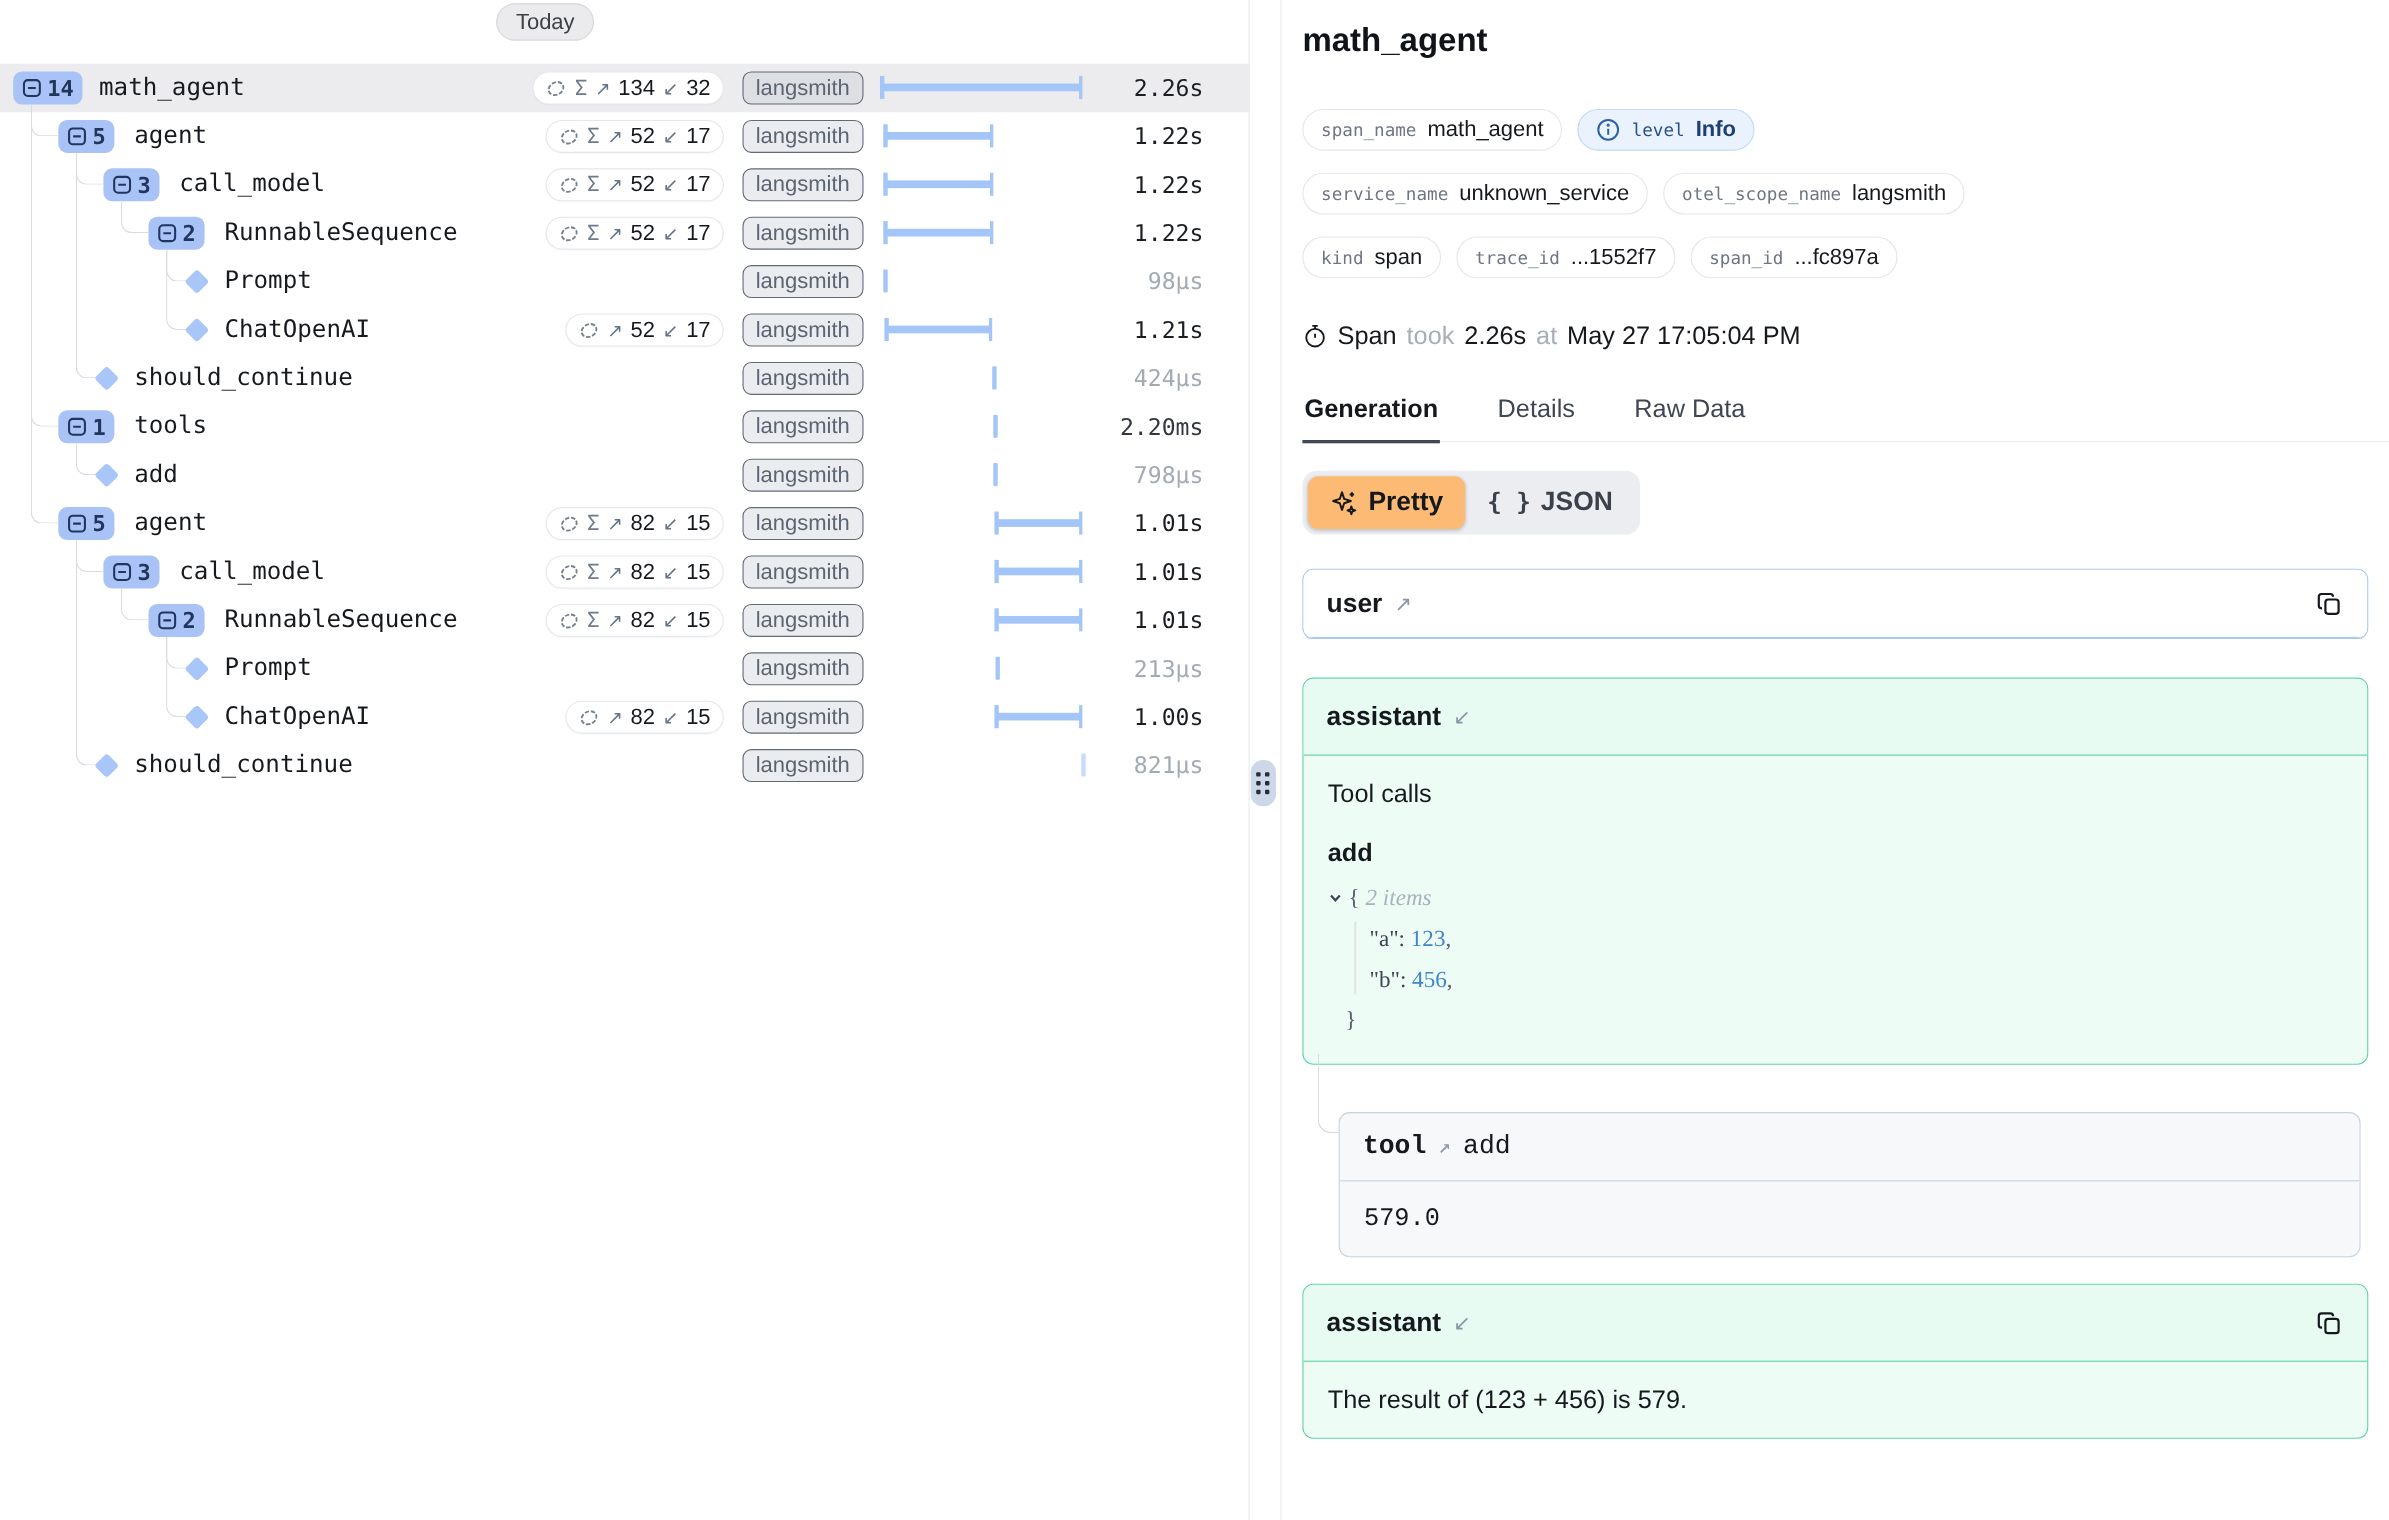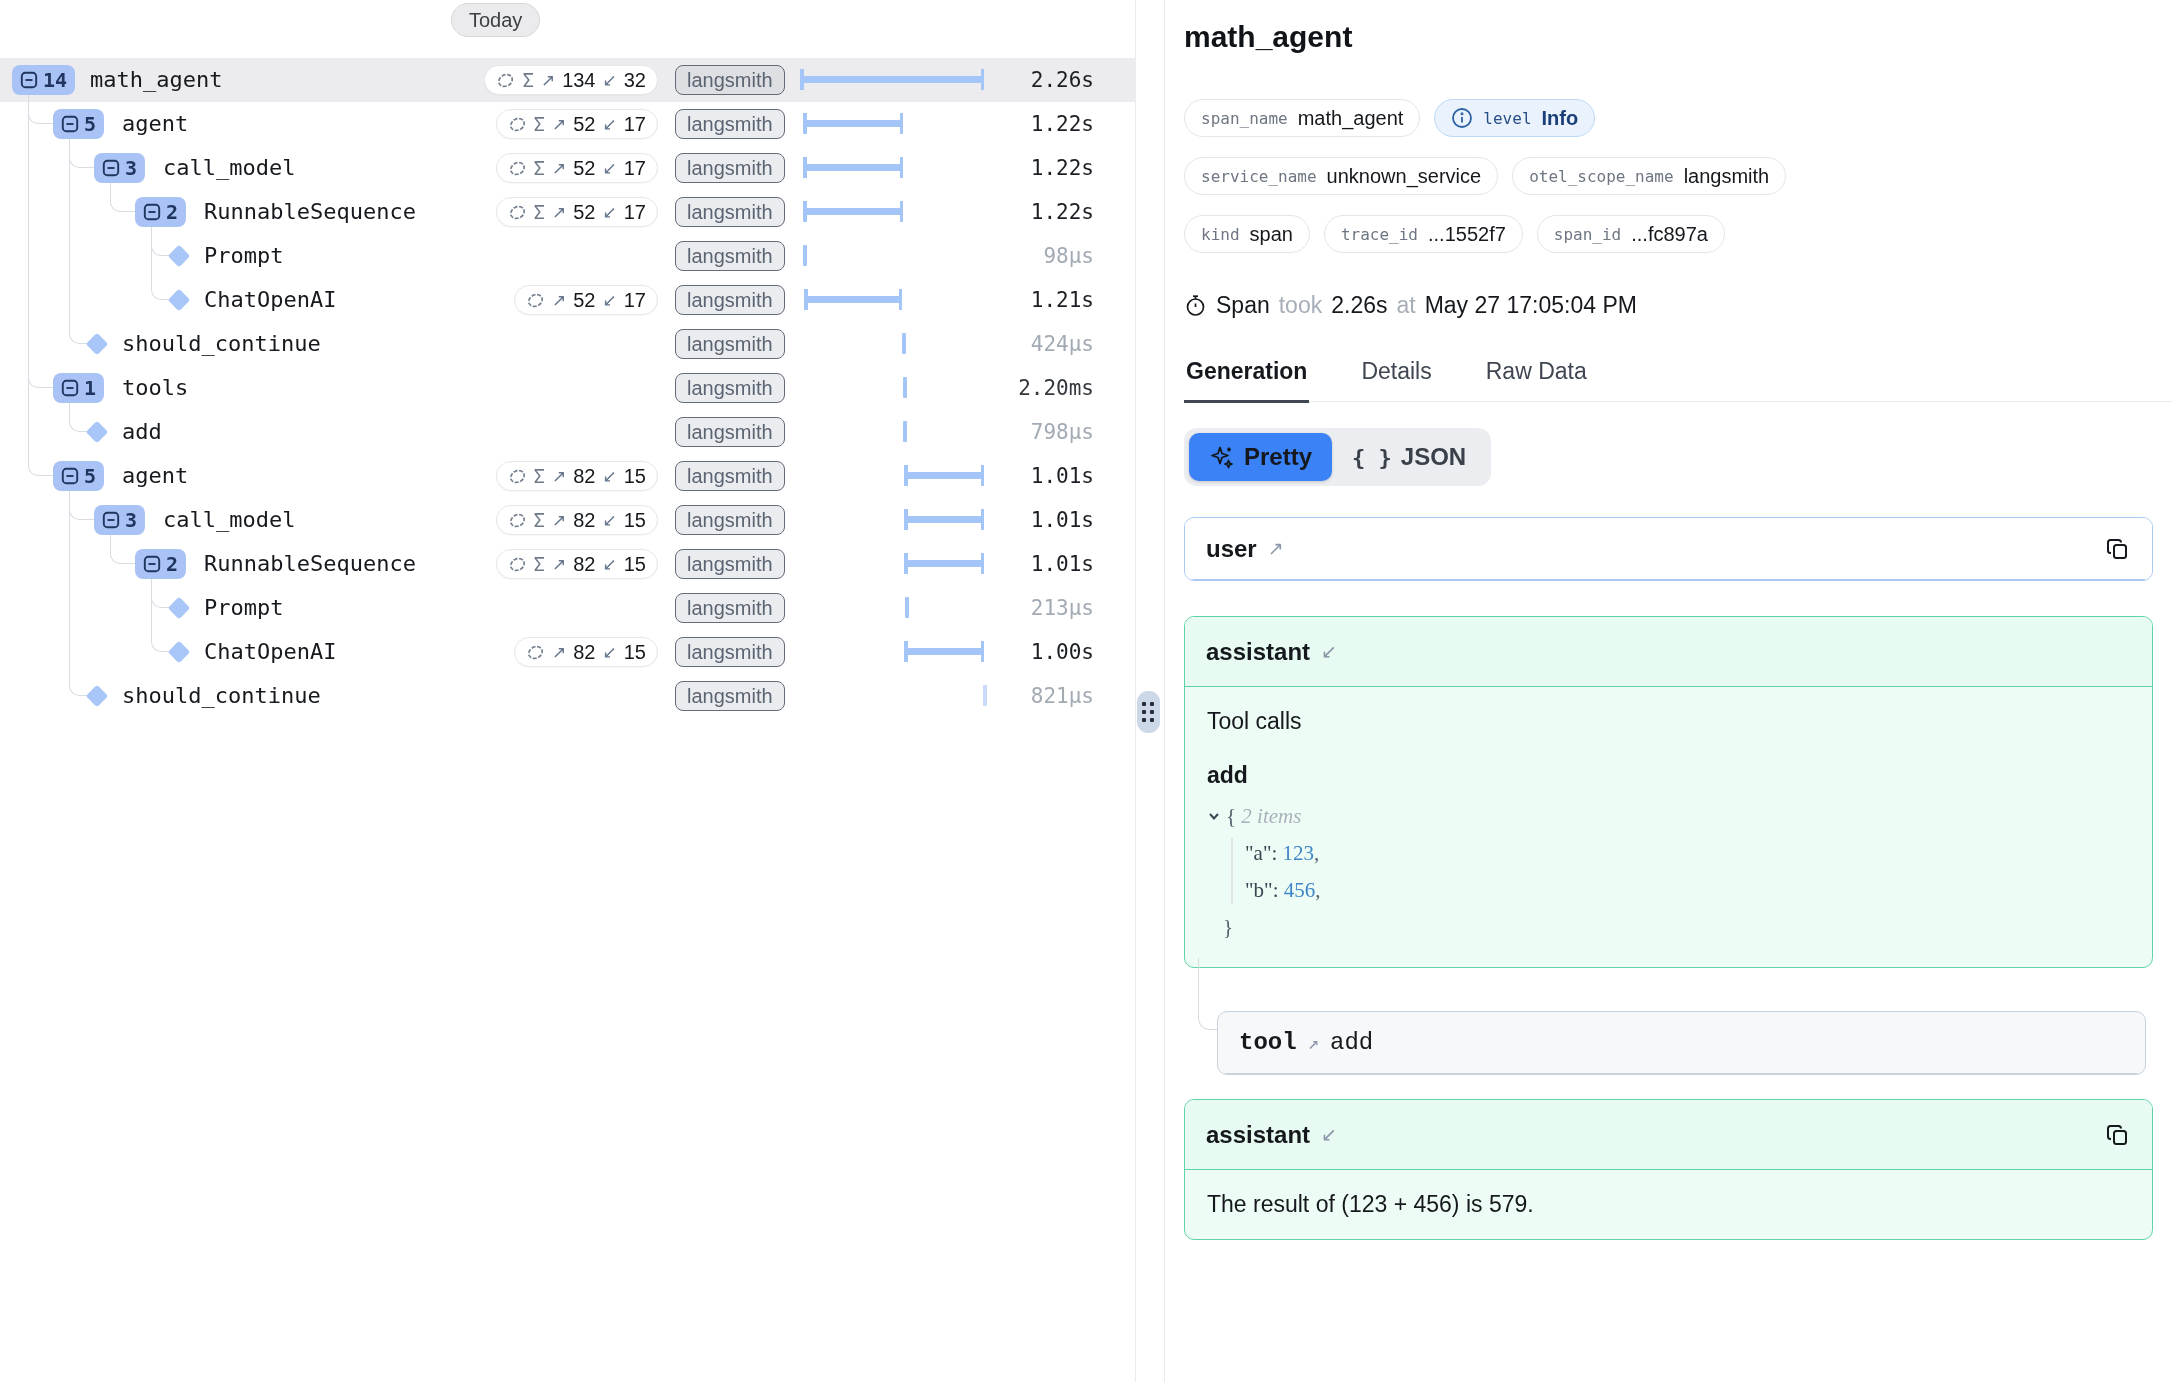--- a/index.html
+++ b/index.html
@@ -51,21 +51,21 @@
   .pill .pval { font-size:20px; font-weight:500; color:#15181c; }
   .pill.info { background:#eaf3fd; border-color:#bcd9f8; }
   .pill.info .pkey { color:#274f86; } .pill.info .pval { color:#1c3f77; font-weight:700; }
   .timing { position:absolute; left:19px; top:292px; display:flex; align-items:center; gap:9px; font-size:23px; }
   .timing .gray { color:#a7aeb8; } .timing .dark { color:#15181c; }
   .tabs { position:absolute; left:19px; right:0; top:352px; display:flex; gap:50px; border-bottom:1px solid #e8eaed; }
   .tab { font-size:23px; color:#3f4651; font-weight:500; padding:6px 2px 15px; cursor:pointer; }
   .tab.active { color:#15181c; font-weight:700; border-bottom:3px solid #3f4755; margin-bottom:-2px; }
   .seg-control { position:absolute; left:19px; top:428px; display:inline-flex; background:#ebedf0; border-radius:13px; padding:5px; }
   .seg { display:inline-flex; align-items:center; gap:9px; padding:10px 20px; font-size:24px; color:#3a414b; font-weight:600; border-radius:10px; cursor:pointer; }
-  .seg.active { background:#3b82f6; color:#15181c; box-shadow:0 1px 3px rgba(16,24,40,.18); }
+  .seg.active { background:#fdba74; color:#15181c; box-shadow:0 1px 3px rgba(16,24,40,.18); }
   .braces { font-family:"DejaVu Sans Mono", monospace; font-size:22px; font-weight:bold; color:#3a414b; }
 
   .cards { position:absolute; left:19px; top:517px; width:969px; }
   .card { border-radius:10px; overflow:hidden; }
   .card-header { display:flex; align-items:center; gap:11px; padding:0 21px; height:62px; }
   .role { font-size:24px; font-weight:700; color:#15181c; }
   .dir-arrow { font-size:19px; color:#8b96a8; }
   .copy-btn { margin-left:auto; cursor:pointer; display:flex; }
   .card-body { padding:21px 22px; font-size:23px; color:#15181c; }
   .card.user { border:1.5px solid #a9c8f2; }
@@ -546,20 +546,21 @@
     <div class="conn-spacer">
       <div class="tool-connector"></div>
     </div>
 
     <div class="card tool mb-tool">
       <div class="card-header">
         <span class="role">tool</span>
         <span class="dir-arrow">↗</span>
         <span class="tool-name">add</span>
       </div>
+      <div class="card-body">579.0</div>
     </div>
 
     <div class="card assistant">
       <div class="card-header">
         <span class="role">assistant</span>
         <span class="dir-arrow">↙</span>
         <span class="copy-btn">
           <svg width="26" height="26" viewBox="0 0 26 26" fill="none" stroke="#15181c" stroke-width="2">
             <rect x="9" y="9" width="12" height="13" rx="2.5"></rect>
               <path d="M6 17 H5.5 A2.5 2.5 0 0 1 3 14.5 V6.5 A2.5 2.5 0 0 1 5.5 4 H13.5 A2.5 2.5 0 0 1 16 6.5"></path>

